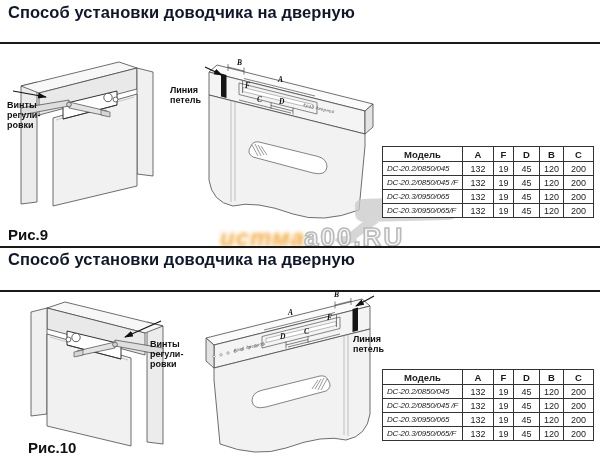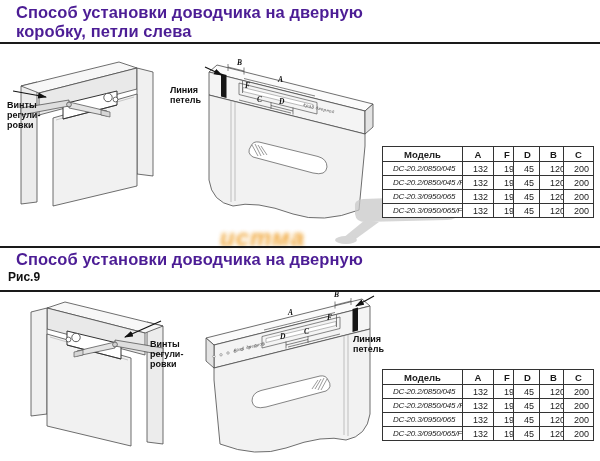--- a/index.html
+++ b/index.html
@@ -1,26 +1,26 @@
 <!DOCTYPE html>
 <html><head>
 <meta charset="utf-8">
 <style>
   html,body{margin:0;padding:0;background:#888;}
   .page{position:relative;width:600px;height:461px;background:#ffffff;overflow:hidden;
         font-family:"Liberation Sans",sans-serif;color:#1a1a1a;}
   .abs{position:absolute;}
-  .title{position:absolute;left:16px;font-weight:bold;font-size:16.5px;line-height:19px;
-         letter-spacing:0.1px;z-index:10;color:#4c1d95;}
+  .title{position:absolute;left:8px;font-weight:bold;font-size:16.5px;line-height:19px;
+         letter-spacing:0.1px;z-index:10;color:#0f172a;}
   .rule{position:absolute;left:0;width:600px;height:2px;background:#1a1a1a;z-index:9;}
   .small-label{position:absolute;font-size:9px;font-weight:bold;line-height:10px;z-index:8;color:#111;margin-top:36px;}
-  .caption{position:absolute;font-weight:bold;font-size:12px;z-index:8;color:#111;margin-top:44px;}
+  .caption{position:absolute;font-weight:bold;font-size:15px;z-index:8;color:#111;}
   table.spec{position:absolute;border-collapse:collapse;table-layout:fixed;width:211px;
              background:#fff;border:1.5px solid #222;z-index:8;}
-  .spec th,.spec td{border:1px solid #333;padding:0 10px;text-align:center;height:13px;
+  .spec th,.spec td{border:1px solid #333;padding:0 4px;text-align:center;height:13px;
                     font-size:9px;overflow:hidden;white-space:nowrap;}
   .spec th{font-weight:bold;font-size:9.5px;height:14px;}
   .spec td.model{text-align:left;font-size:8px;letter-spacing:-0.2px;font-style:italic;}
   svg{display:block;}
   .dim{font-family:"Liberation Serif",serif;font-style:italic;font-weight:bold;
        font-size:7.5px;fill:#111;}
   .note{font-family:"Liberation Sans",sans-serif;font-style:italic;font-size:4.3px;
         fill:#555;letter-spacing:0.4px;}
   .watermark{position:absolute;left:216px;top:194px;width:264px;height:66px;z-index:5;}
   .wm-left{position:absolute;left:4px;top:30px;font-size:24px;font-weight:bold;font-style:italic;
@@ -30,21 +30,20 @@
             filter:blur(0.4px);}
   .wm-closer{position:absolute;left:105px;top:0;opacity:0.75;filter:blur(0.5px);}
 </style>
 </head>
 <body>
 
 <div class="page">
 
   <div class="title" style="top:3px;width:440px;">
     <div>Способ установки доводчика на дверную</div>
-    <div>коробку, петли слева</div>
   </div>
   <div class="rule" style="top:42px;"></div>
 
   <div class="small-label" style="left:7px;top:64px;">
     <div>Винты</div>
     <div>регули-</div>
     <div>ровки</div>
   </div>
 
   <div class="small-label" style="left:170px;top:49px;">
@@ -165,20 +164,21 @@
 
   <div class="caption" style="left:8px;top:226px;">Рис.9</div>
 
   <div class="watermark">
     <svg class="wm-closer" width="160" height="52" viewBox="0 0 160 52">
       <path d="M34,14 Q32,6 42,5 L124,2 Q136,1 136,10 L137,18 Q137,26 126,26 L44,28 Q35,28 34,20 Z" fill="#c9c9c9"></path>
       <polygon points="44,26 22,44 32,47 58,28" fill="#c9c9c9"></polygon>
       <ellipse cx="25" cy="46" rx="11" ry="4" fill="#c9c9c9"></ellipse>
     </svg>
     <span class="wm-left">истма</span>
+    <span class="wm-right">а00.RU</span>
   </div>
 
   <div class="rule" style="top:246px;"></div>
   <div class="title" style="top:250px;width:440px;">
     <div>Способ установки доводчика на дверную</div>
   </div>
   <div class="rule" style="top:290px;"></div>
 
   <div class="small-label" style="left:150px;top:303px;">
     <div>Винты</div>

